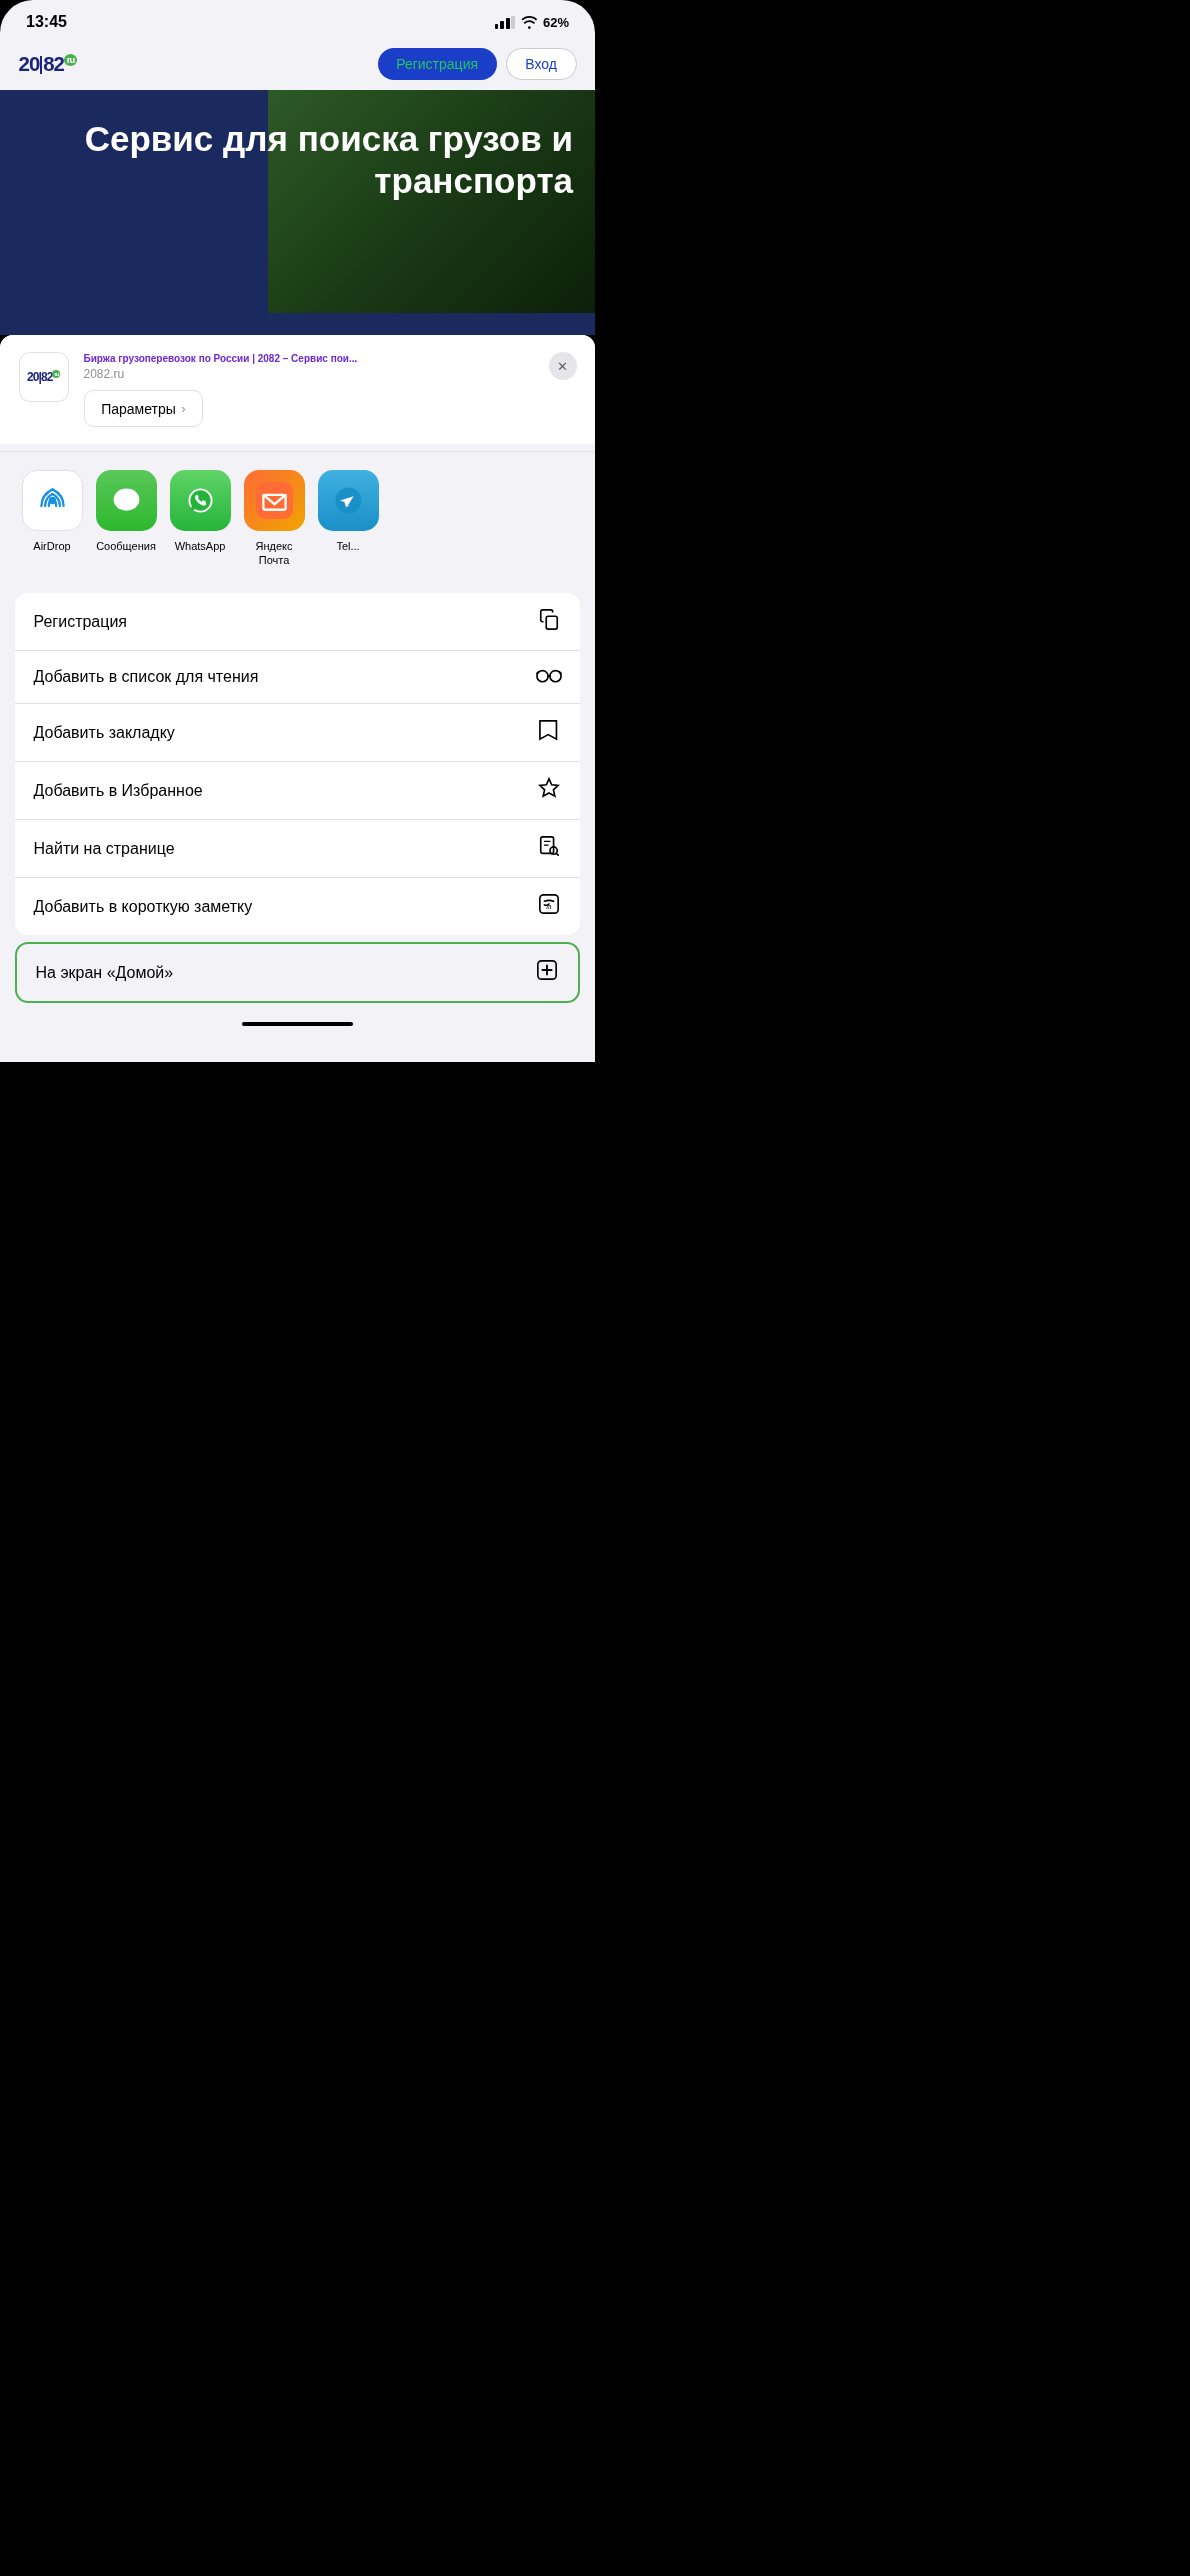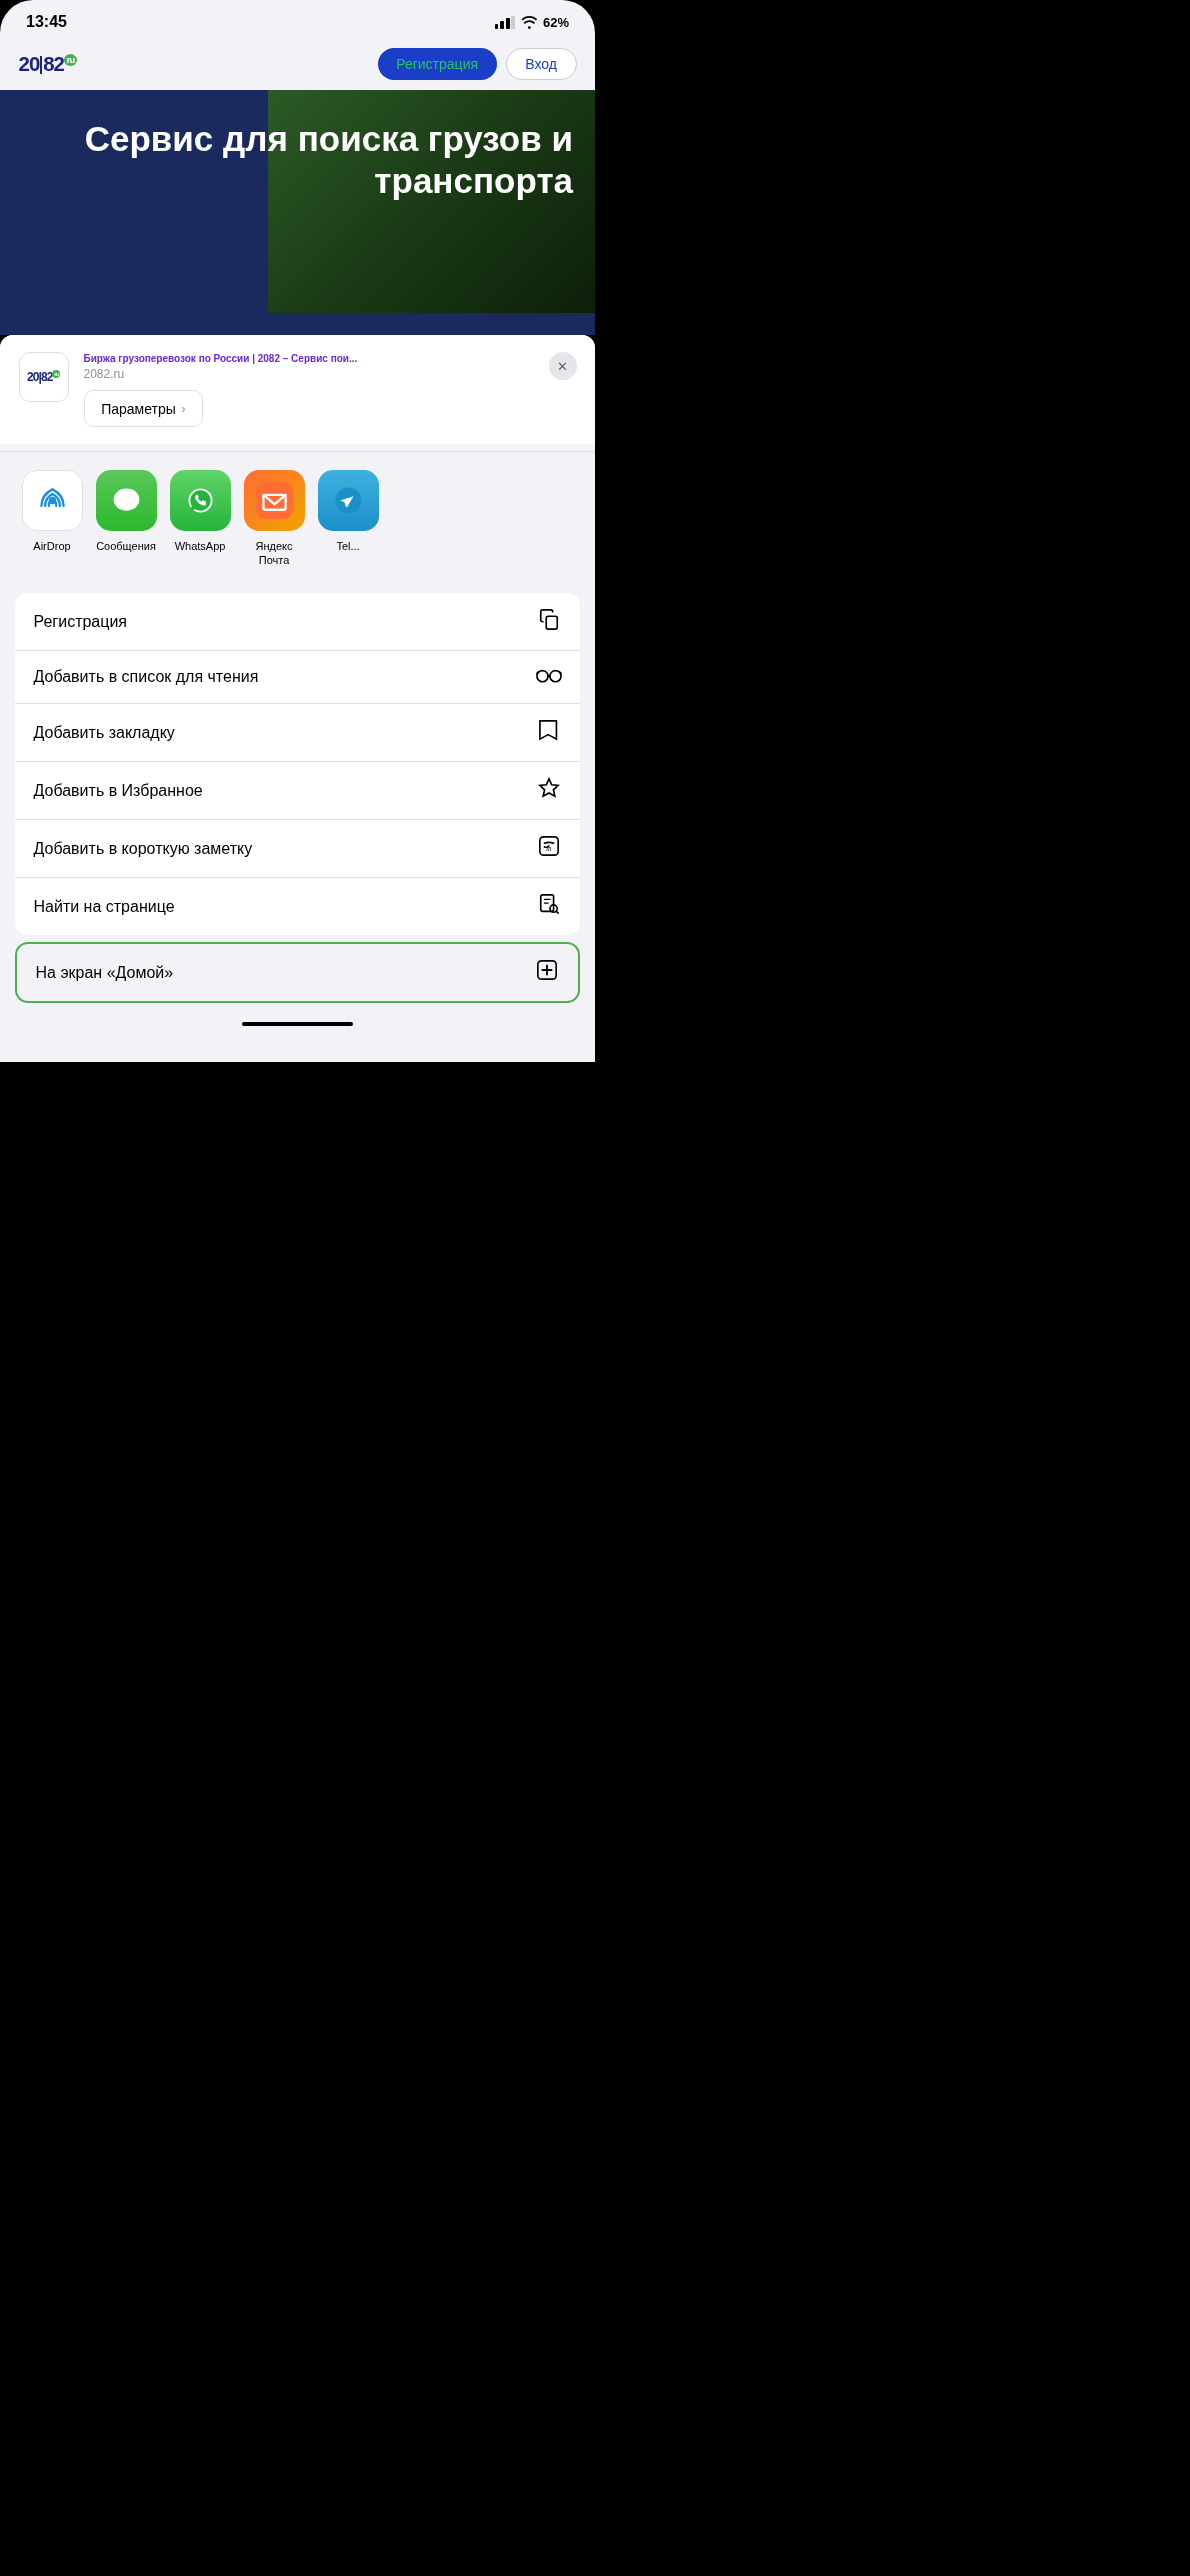--- a/index.html
+++ b/index.html
@@ -457,42 +457,42 @@
     <div class="action-item">
       <span class="action-label">Добавить в Избранное</span>
       <span class="action-icon">
         <svg width="22" height="22" viewBox="0 0 24 24" fill="none">
           <path d="M12 2l2.9 6.5 7.1.7-5.2 4.8 1.6 7-6.4-3.5-6.4 3.5 1.6-7L2 9.2l7.1-.7z" stroke="#000" stroke-width="1.8" fill="none"></path>
         </svg>
       </span>
     </div>
 
     <div class="action-item">
+      <span class="action-label">Найти на странице</span>
+      <span class="action-icon">
+        <svg width="22" height="22" viewBox="0 0 24 24" fill="none">
+          <rect x="3" y="2" width="14" height="18" rx="2" stroke="#000" stroke-width="1.8" fill="none"></rect>
+          <circle cx="17" cy="17" r="4" stroke="#000" stroke-width="1.8" fill="none"></circle>
+          <path d="M20 20 L22 22" stroke="#000" stroke-width="1.8" stroke-linecap="round"></path>
+          <path d="M7 7h6M7 11h4" stroke="#000" stroke-width="1.5" stroke-linecap="round"></path>
+        </svg>
+      </span>
+    </div>
+
+    <div class="action-item">
       <span class="action-label">Добавить в короткую заметку</span>
       <span class="action-icon">
         <svg width="22" height="22" viewBox="0 0 24 24" fill="none" style="font-size:20px">
           <rect x="2" y="2" width="20" height="20" rx="4" stroke="#000" stroke-width="1.8" fill="none"></rect>
           <path d="M7 9 Q12 7 17 9" stroke="#000" stroke-width="1.8" stroke-linecap="round" fill="none"></path>
           <path d="M7 13 Q10 14 12 12" stroke="#000" stroke-width="1.8" stroke-linecap="round" fill="none"></path>
           <text x="12" y="17" text-anchor="middle" font-size="8" fill="#000" font-family="serif" font-style="italic">m</text>
         </svg>
       </span>
     </div>
-
-    <div class="action-item">
-      <span class="action-label">Найти на странице</span>
-      <span class="action-icon">
-        <svg width="22" height="22" viewBox="0 0 24 24" fill="none">
-          <rect x="3" y="2" width="14" height="18" rx="2" stroke="#000" stroke-width="1.8" fill="none"></rect>
-          <circle cx="17" cy="17" r="4" stroke="#000" stroke-width="1.8" fill="none"></circle>
-          <path d="M20 20 L22 22" stroke="#000" stroke-width="1.8" stroke-linecap="round"></path>
-          <path d="M7 7h6M7 11h4" stroke="#000" stroke-width="1.5" stroke-linecap="round"></path>
-        </svg>
-      </span>
-    </div>
   </div>
 
   <div class="action-list-highlighted">
     <div class="action-item" style="border:none;">
       <span class="action-label">На экран «Домой»</span>
       <span class="action-icon">
         <svg width="22" height="22" viewBox="0 0 24 24" fill="none">
           <rect x="2" y="2" width="20" height="20" rx="4" stroke="#000" stroke-width="1.8" fill="none"></rect>
           <path d="M12 7v10M7 12h10" stroke="#000" stroke-width="2" stroke-linecap="round"></path>
         </svg>

